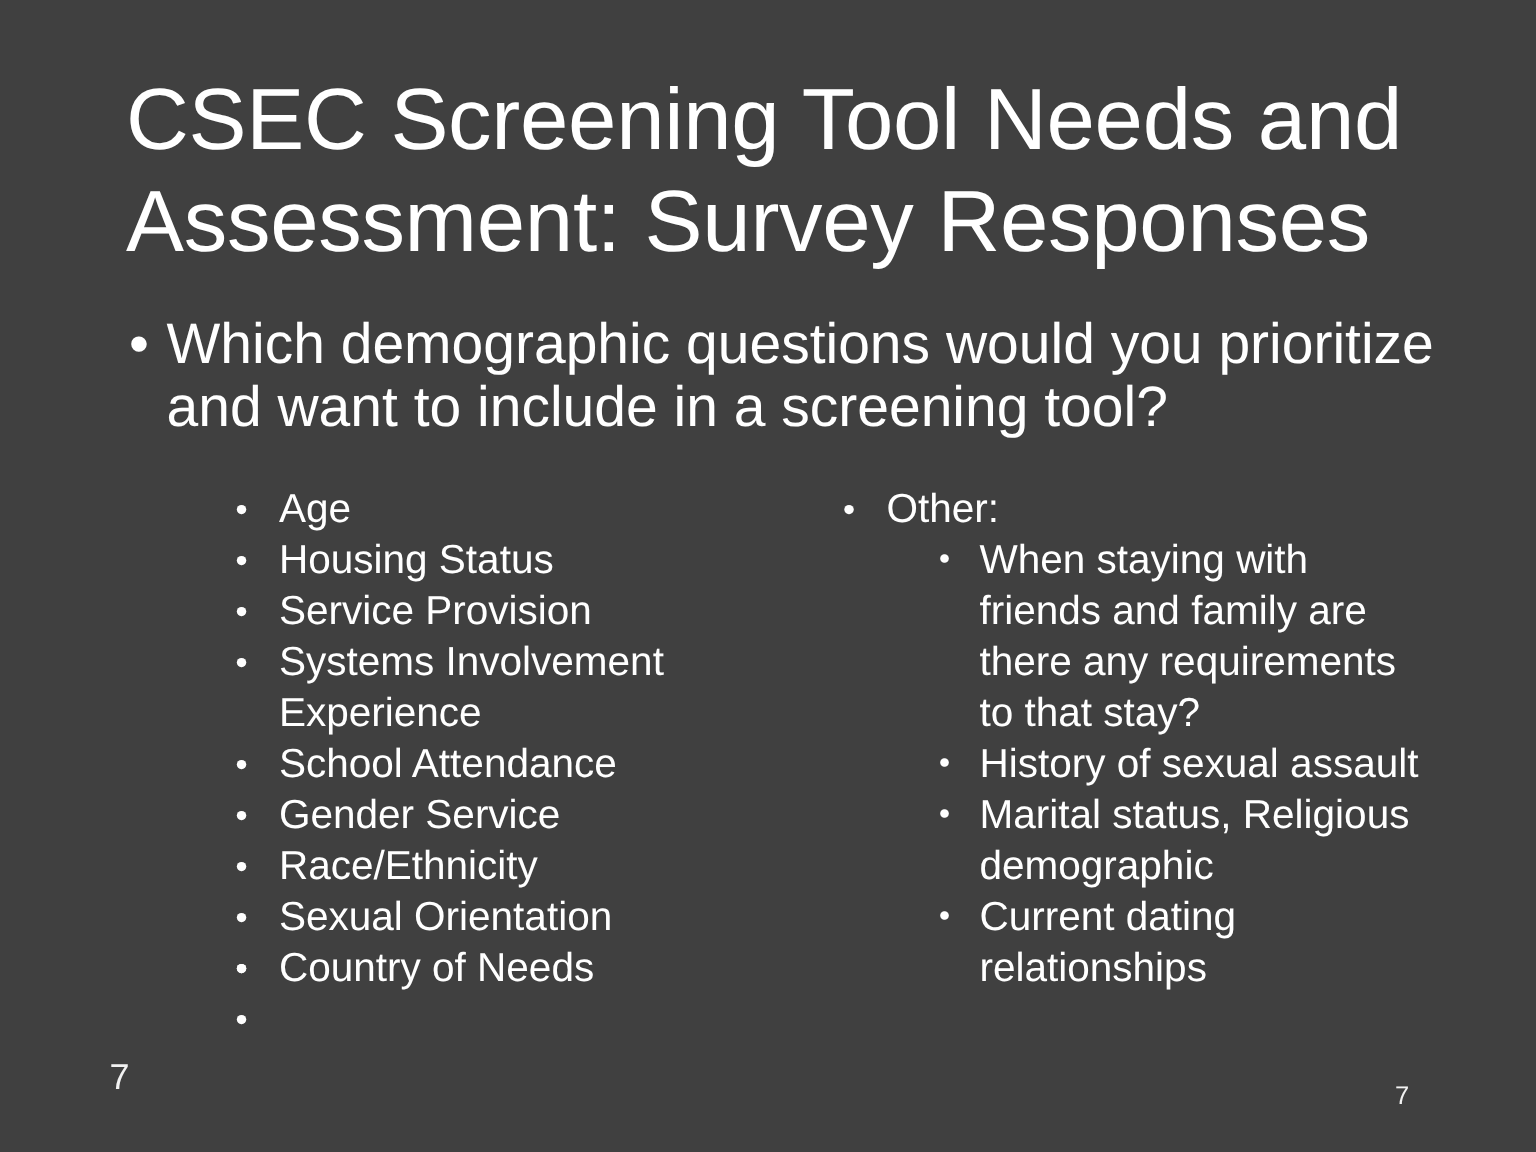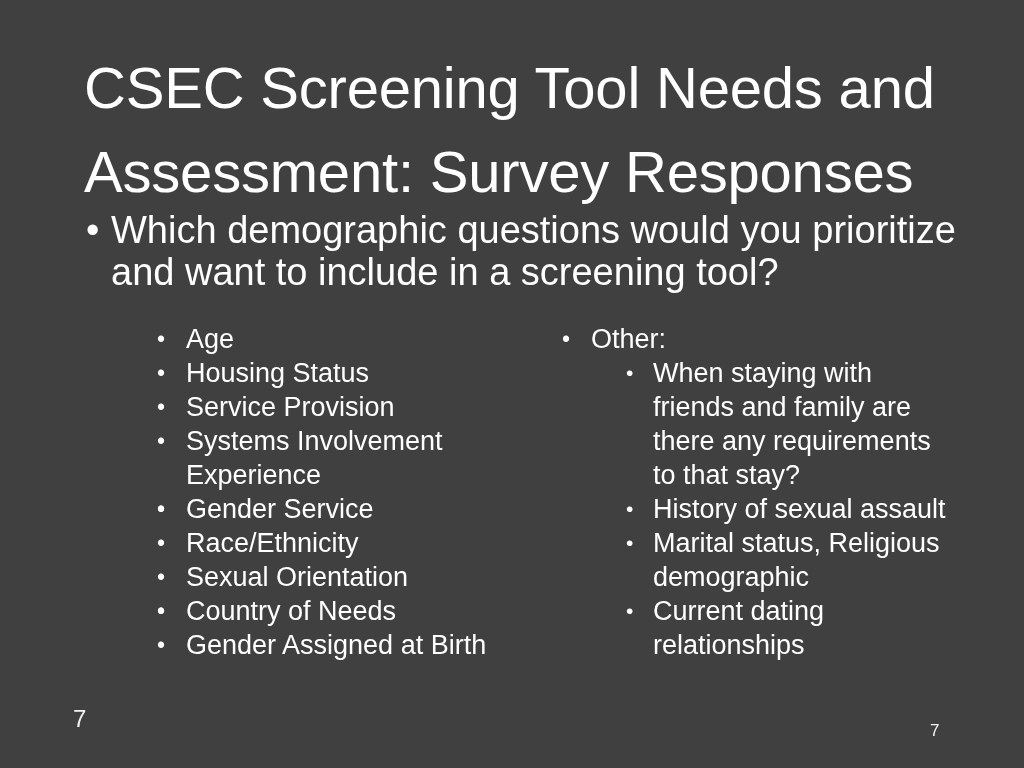--- a/index.html
+++ b/index.html
@@ -24,21 +24,21 @@
     background: #404040;
   }
 
   
   .slide-title {
     position: absolute;
     left: 84px;
     top: 46px;
     width: 880px;
     font-size: 58px;
-    line-height: 84px;
+    line-height: 68px;
     font-weight: 400;
     color: #ffffff;
     letter-spacing: -0.2px;
     white-space: pre-line;
   }
 
   
   .lead-block {
     position: absolute;
     left: 84px;
@@ -177,20 +177,21 @@
         <li>
           <span class="bullet">•</span>
           <span>Service Provision</span>
         </li>
         <li>
           <span class="bullet">•</span>
           <span>Systems Involvement Experience</span>
         </li>
         <li>
           <span class="bullet">•</span>
+          <span>School Attendance</span>
         </li>
         <li>
           <span class="bullet">•</span>
           <span>Gender Service</span>
         </li>
         <li>
           <span class="bullet">•</span>
           <span>Race/Ethnicity</span>
         </li>
         <li>
@@ -199,21 +200,20 @@
         </li>
         <li>
           <span class="bullet">•</span>
         </li>
         <li>
           <span class="bullet">•</span>
           <span>Country of Needs</span>
         </li>
         <li>
           <span class="bullet">•</span>
-          <span>Gender Assigned at Birth</span>
         </li>
       </ul>
     </div>
 
     <div class="col-right">
       <ul class="lvl2">
         <li>
           <span class="bullet">•</span>
           <span>Other:</span>
           <ul class="lvl3">

